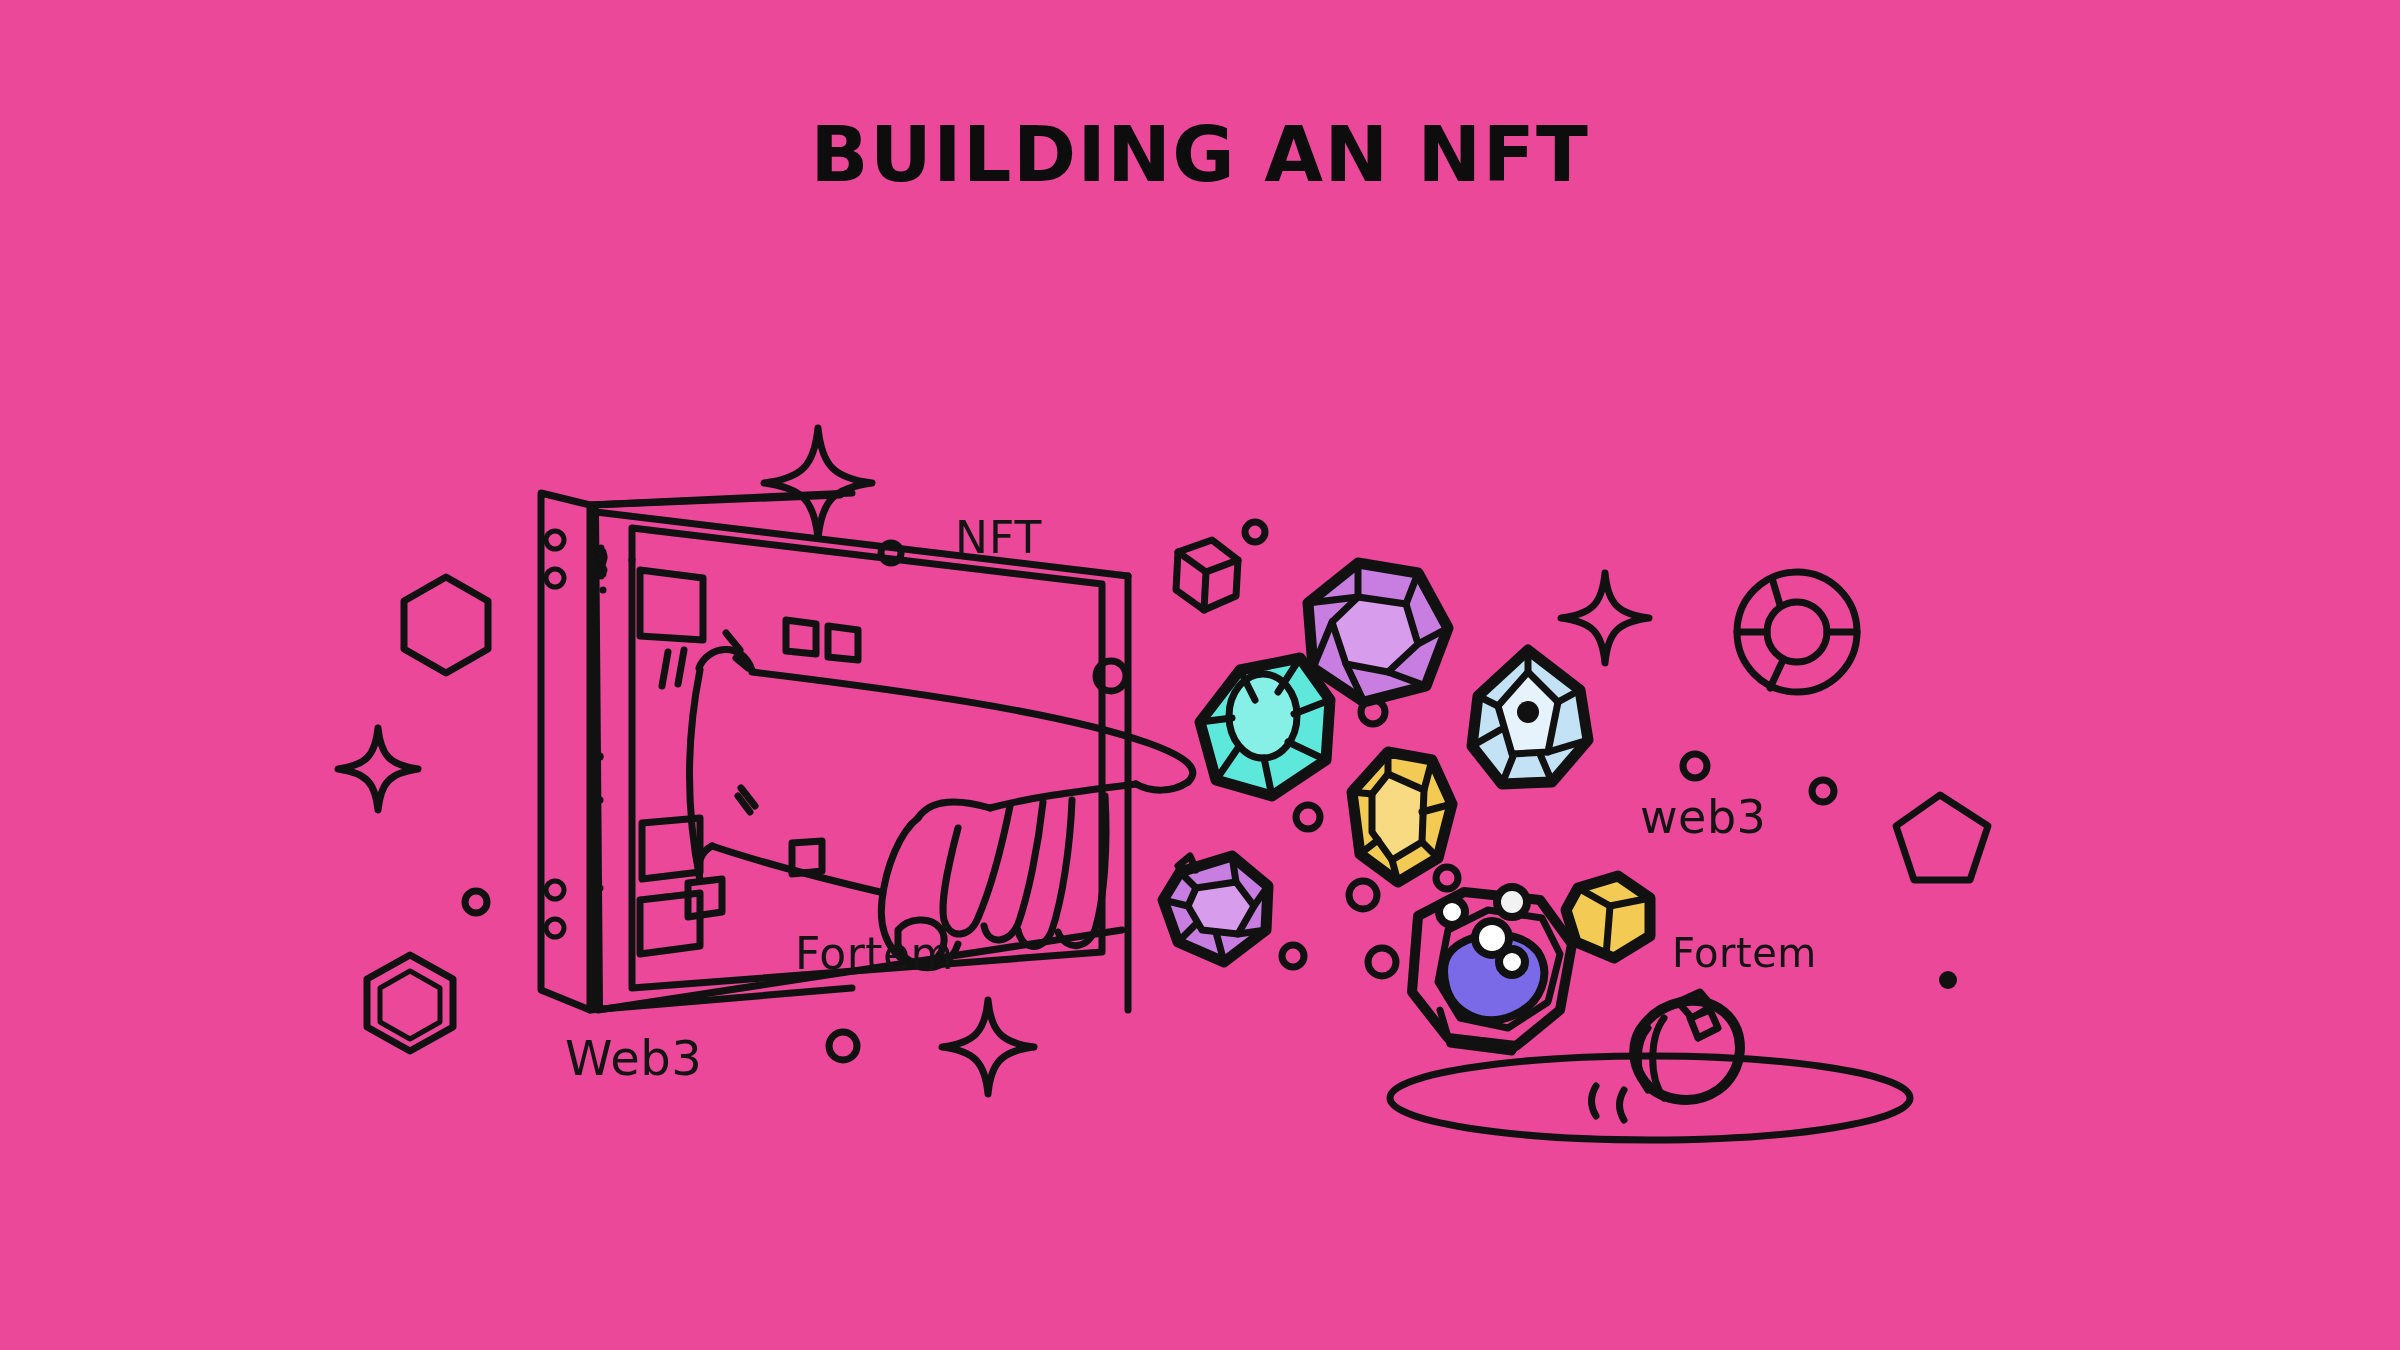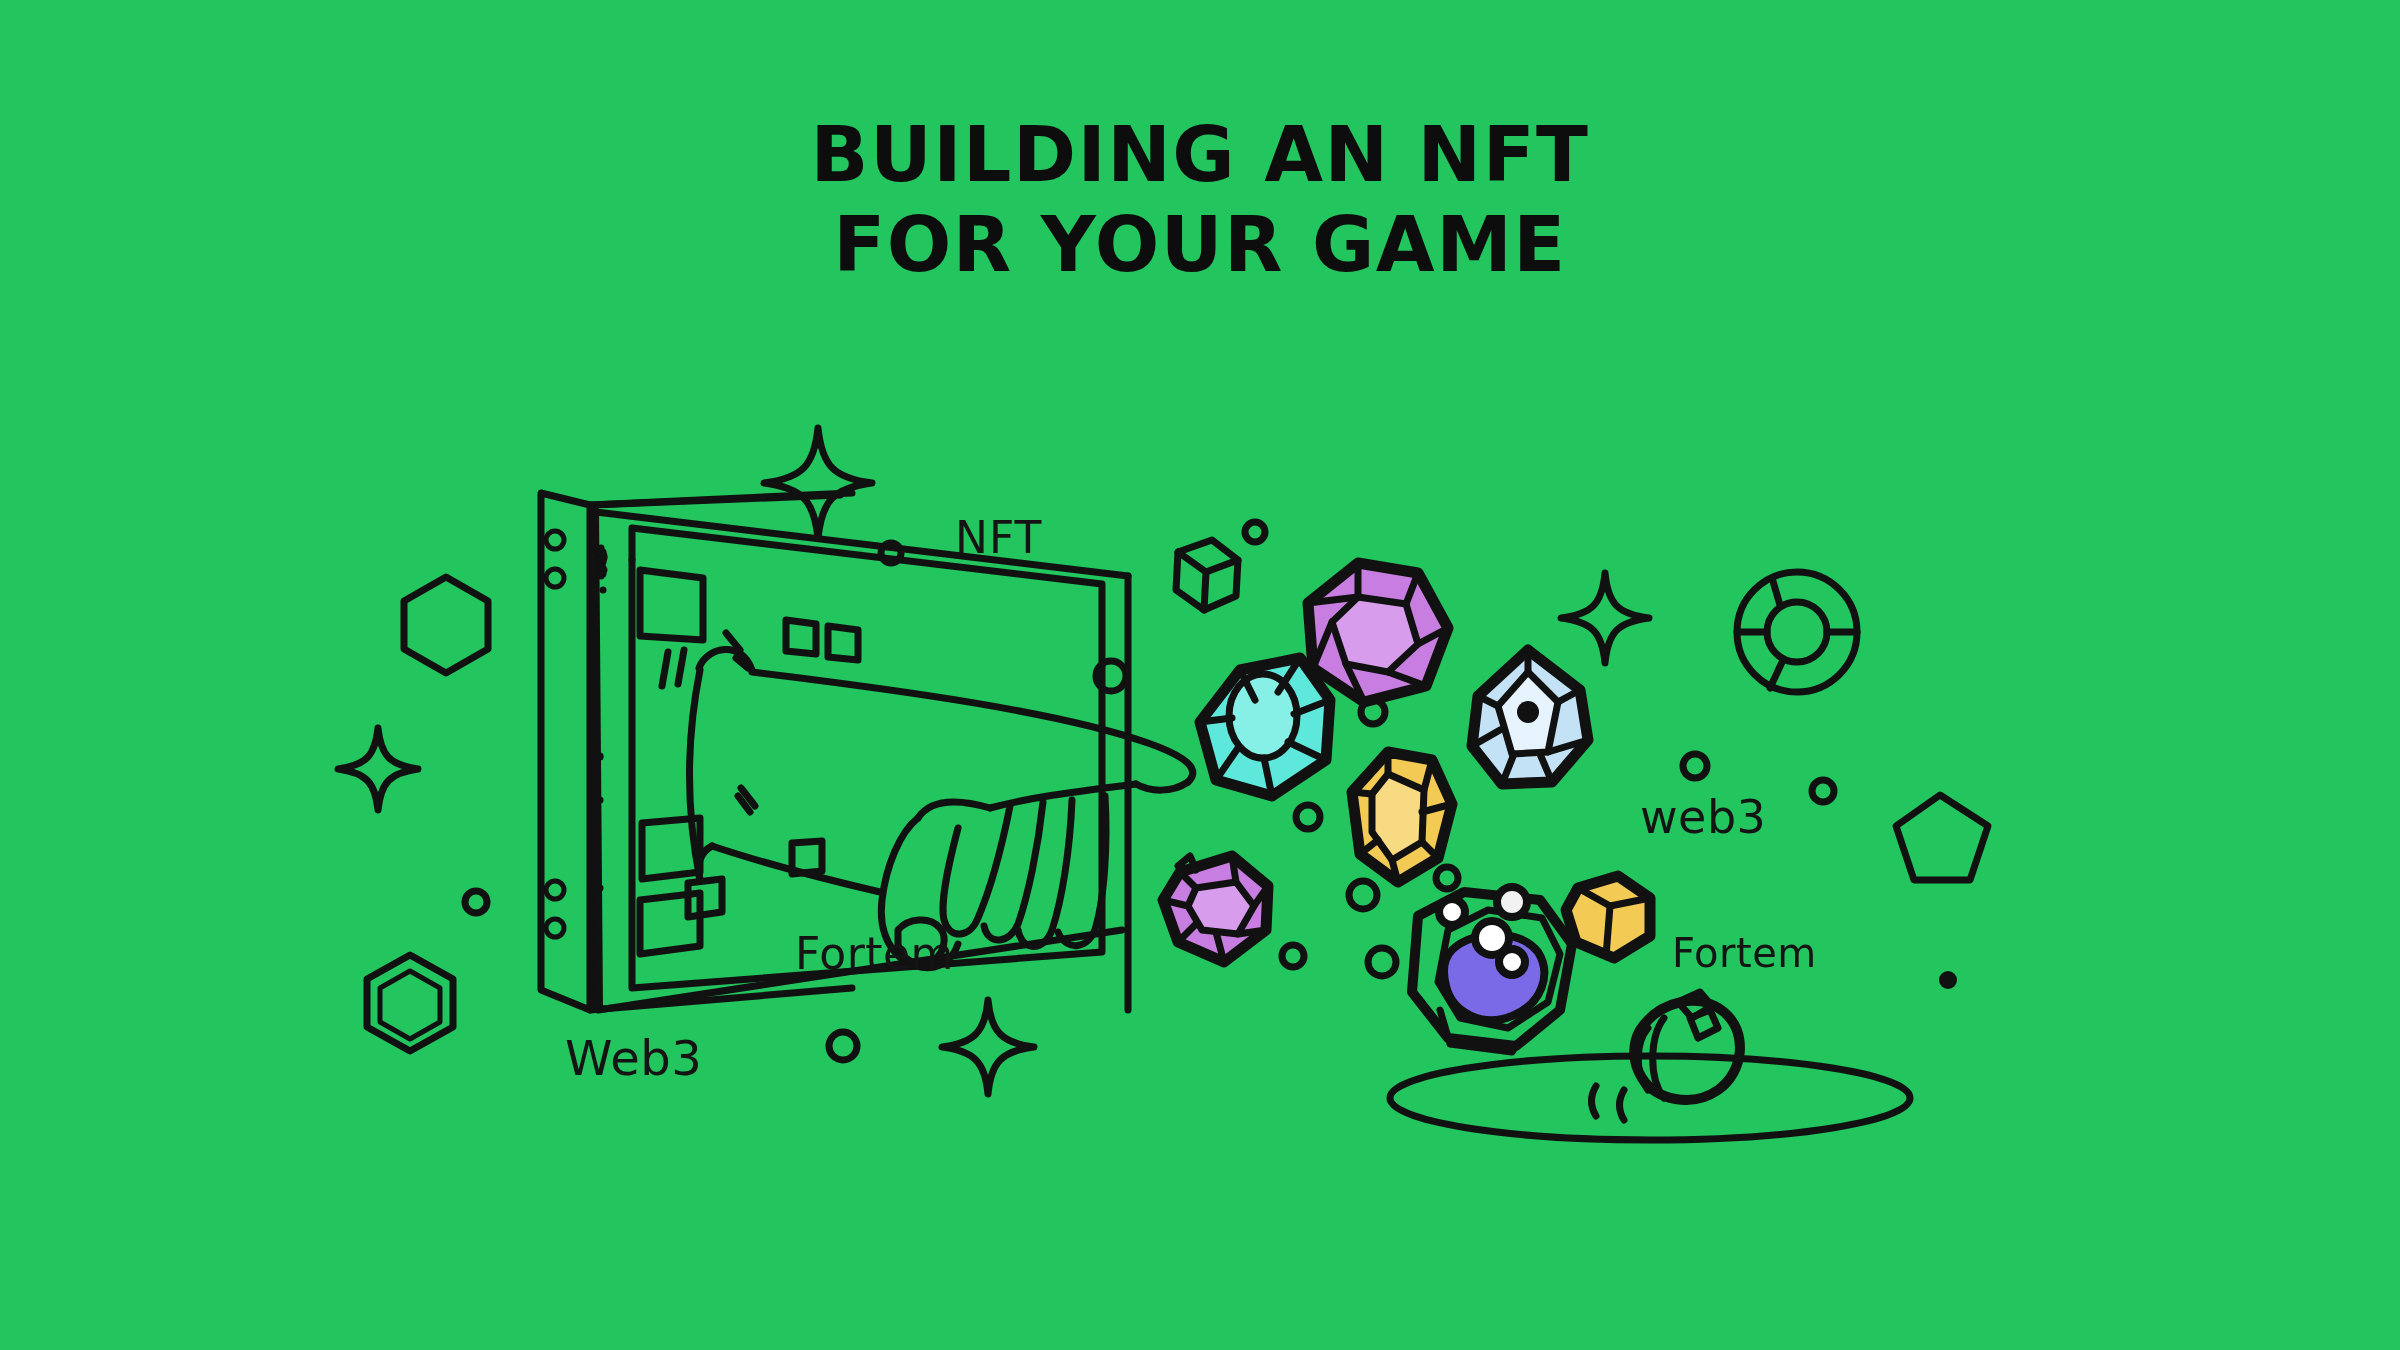--- a/index.html
+++ b/index.html
@@ -77,25 +77,24 @@
     stroke: #111111;
     stroke-width: 7;
     fill: none;
     stroke-linejoin: round;
     stroke-linecap: round;
   }
 </style>
 </head>
 <body>
 
-<div id="canvas" style="background: #22c55e;">
+<div id="canvas" style="background: #ec4899;">
 
   <div id="title-block">
     <div class="title-line">BUILDING AN NFT</div>
-    <div class="title-line">FOR YOUR GAME</div>
   </div>
 
   <svg id="art" viewBox="0 0 2400 1350">
 
     <g>
 
       <path class="ink ink-med" d="M541 493 L541 990 L590 1010 L590 505 Z"></path>
 
       <circle class="ink ink-thin" cx="555" cy="540" r="9"></circle>
       <circle class="ink ink-thin" cx="555" cy="578" r="9"></circle>

